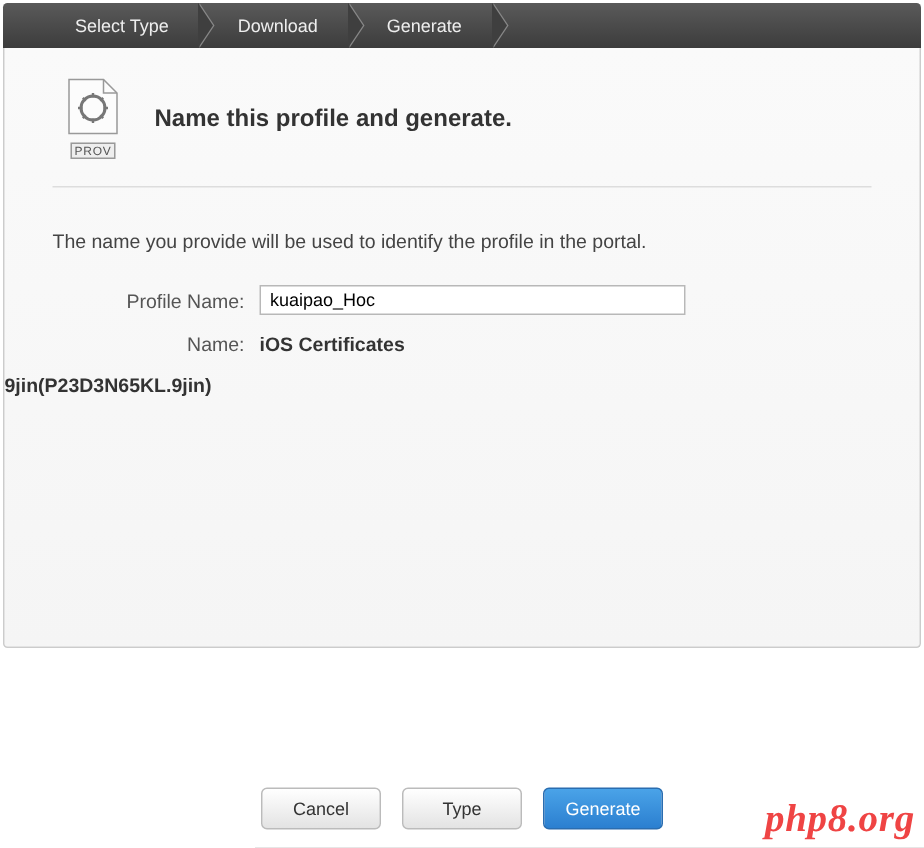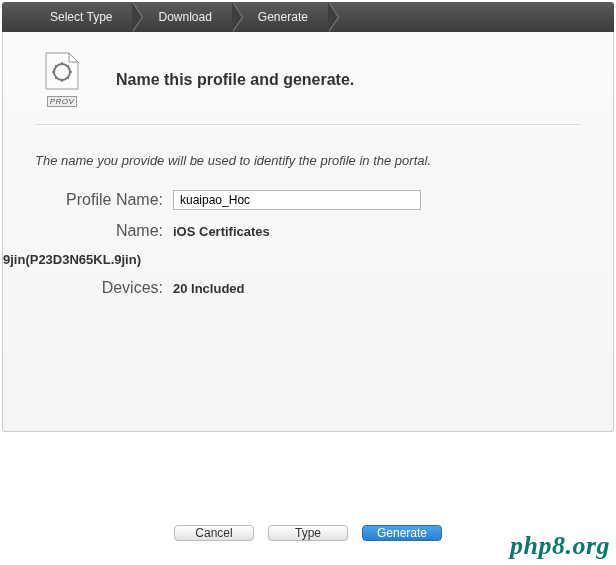--- a/index.html
+++ b/index.html
@@ -79,97 +79,94 @@
     .prov-icon svg { display:block; margin:auto; }
     .prov-label {
       font-size: 8px;
       letter-spacing: 0.5px;
       color: #555;
       border: 1px solid #999;
       padding: 0 2px;
       display: inline-block;
       margin-top: -2px;
       background: #eee;
-      font-style: italic;
     }
     .title {
       font-size: 16px;
       font-weight: bold;
       color: #333;
-      margin-left: 13px;
     }
     .divider {
       border: none;
       border-top: 1px solid #ddd;
       margin: 0 32px 28px 32px;
     }
     .desc {
       font-size: 13px;
       color: #444;
       margin: 0 32px 22px 32px;
-      font-style: italic;
     }
     .field-row {
       display: flex;
       align-items: center;
       margin-bottom: 12px;
     }
     .field-row .label {
       width: 170px;
       text-align: right;
-      font-size: 16px;
+      font-size: 13px;
       color: #555;
       padding-right: 10px;
     }
     .field-row .value {
       font-size: 13px;
       font-weight: bold;
       color: #333;
     }
     .text-input {
-      width: 248px;
+      width: 284px;
       height: 20px;
       font-size: 12px;
       padding: 1px 6px;
       border: 1px solid #b8b8b8;
       background: #fff;
       outline: none;
     }
     .button-bar {
       position: absolute;
       left: 0; right: 0;
       top: 525px;
       display: flex;
       justify-content: center;
       gap: 14px;
     }
     .btn {
       width: 80px;
-      height: 16px;
+      height: 28px;
       font-size: 12px;
       border-radius: 4px;
       border: 1px solid #bbb;
       background: linear-gradient(#fff,#e3e3e3);
       color: #333;
       cursor: pointer;
     }
     .btn.primary {
       background: linear-gradient(#4aa3e8,#2b7fd0);
       border: 1px solid #2a6db0;
       color: #fff;
     }
     .watermark {
       position: absolute;
       right: 6px;
       bottom: 4px;
       font-family: Georgia, "Times New Roman", serif;
       font-size: 26px;
       font-style: italic;
       font-weight: bold;
-      color: #0f766e;
+      color: #ef4444;
       text-shadow: 1px 1px 0 rgba(255,255,255,0.6);
       letter-spacing: 0.5px;
       pointer-events: none;
     }
   </style>
 </head>
 <body>
 
 <div class="breadcrumb">
   <div class="crumb">Select Type</div>
@@ -213,24 +210,20 @@
   <div class="field-row">
     <div class="label">Name:</div>
     <div class="value">iOS Certificates</div>
   </div>
 
   <div class="field-row">
     <div class="value">9jin(P23D3N65KL.9jin)</div>
   </div>
 
 
-  <div class="field-row">
-    <div class="label">Devices:</div>
-    <div class="value">20 Included</div>
-  </div>
 
 </div>
 
 <div class="button-bar">
   <button class="btn">Cancel</button>
   <button class="btn">Type</button>
   <button class="btn primary">Generate</button>
 </div>
 
 <div class="watermark">php8.org</div>

